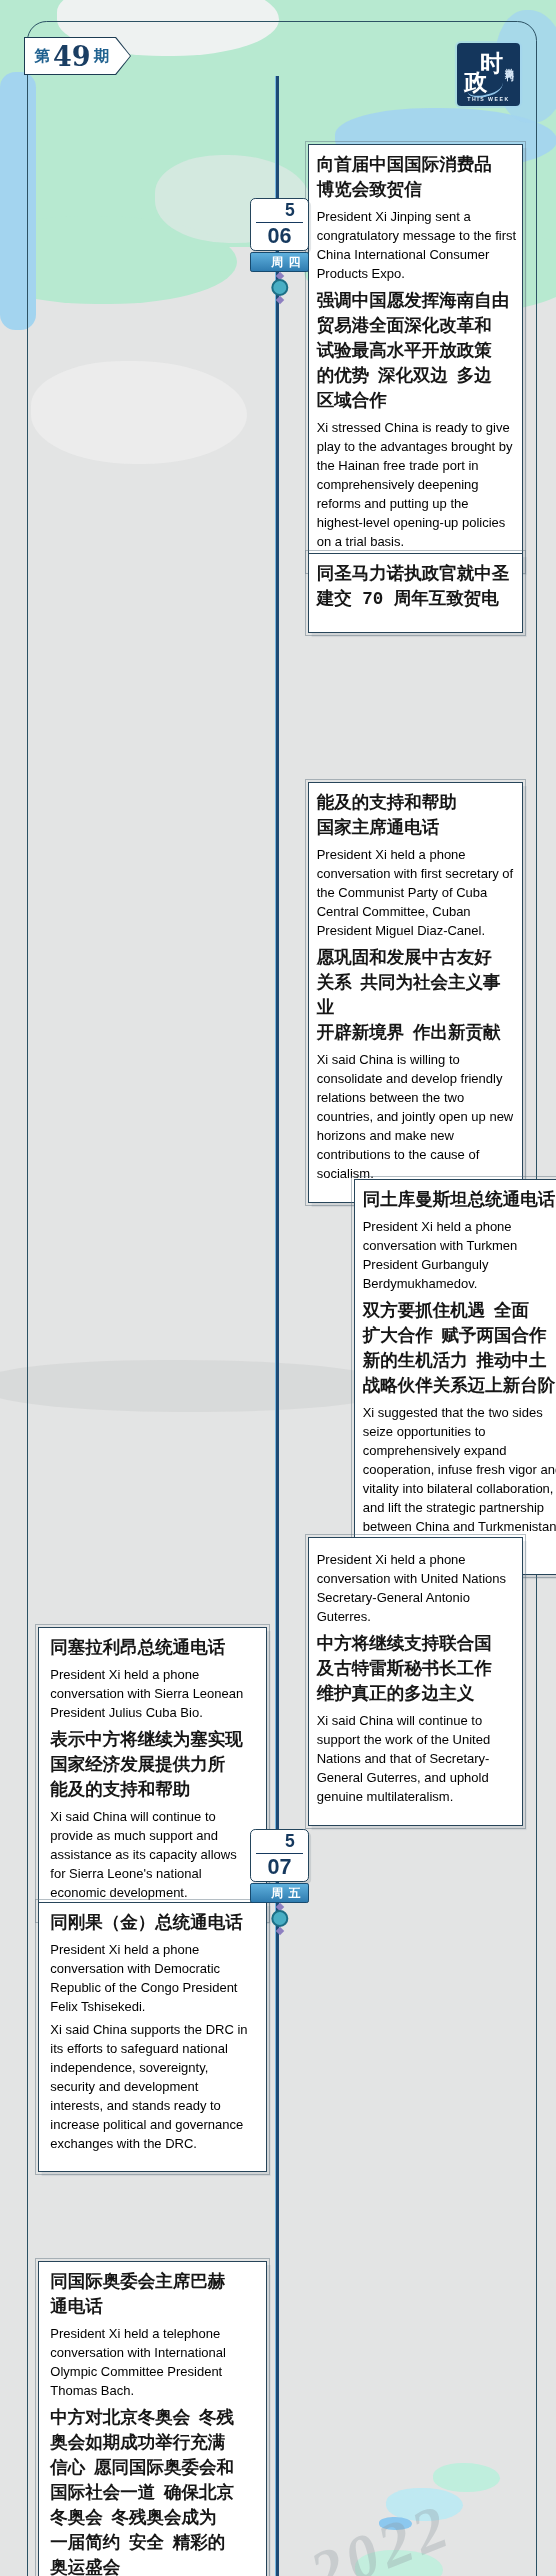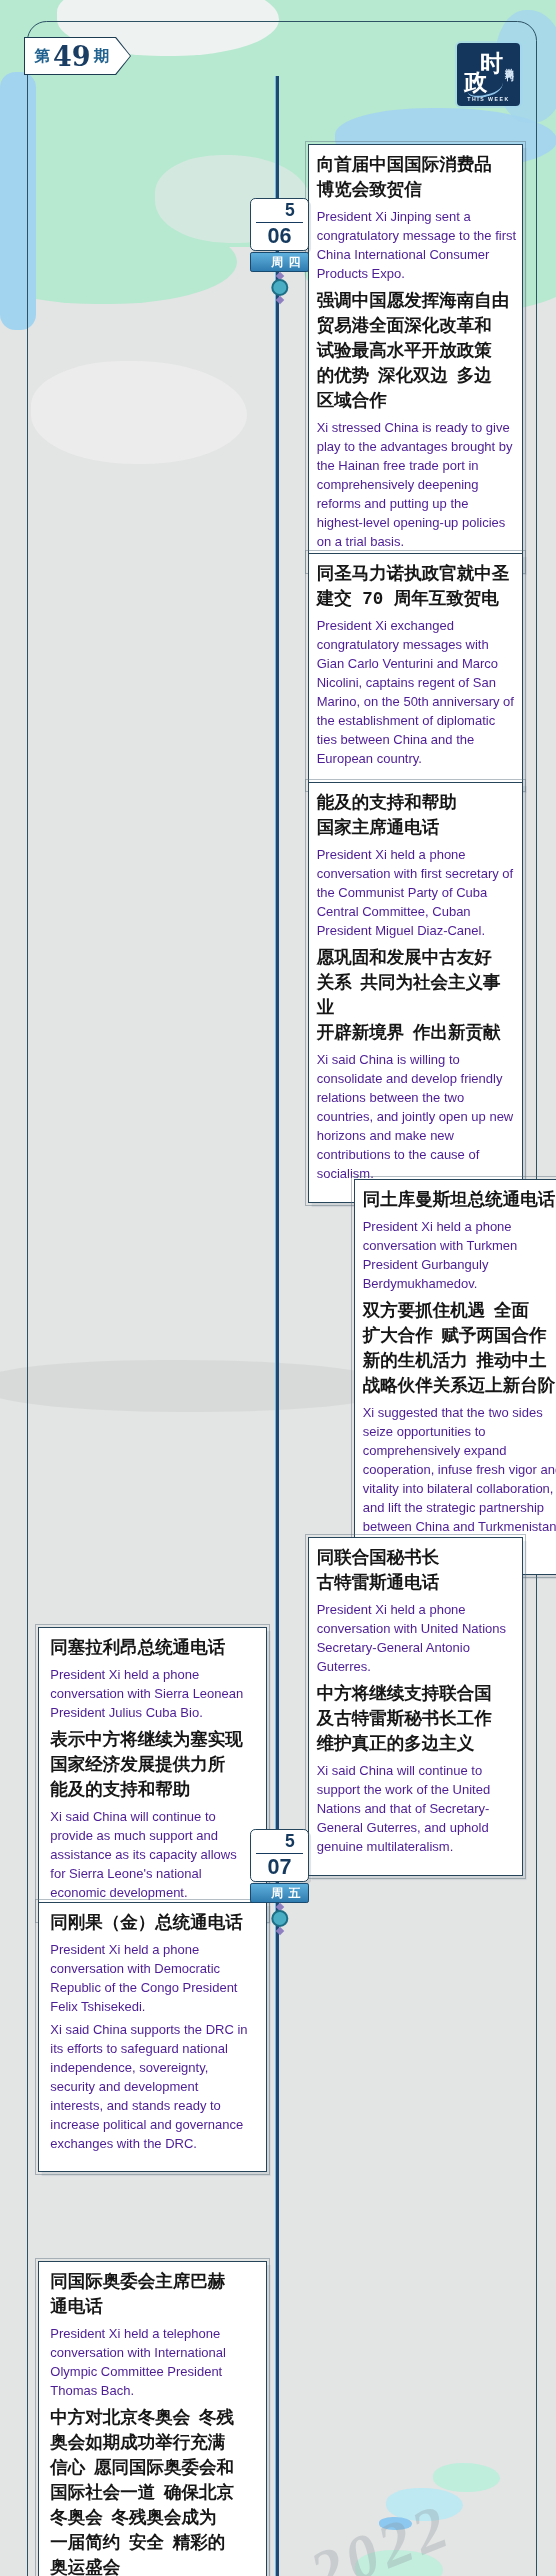--- a/index.html
+++ b/index.html
@@ -59,21 +59,21 @@
 
   
   .card{position:absolute;background:#ffffff;border:0.5px solid #27455a;z-index:3;
         outline:0.5px solid rgba(90,110,125,.45);outline-offset:2.6px;
         box-shadow:3.6px 4.1px 0 rgba(60,80,95,.10);padding:8.2px 5.7px 19.6px 7.7px;}
   .card.right{left:308px;width:200px;}
   .card.left{left:38px;width:204px;padding:8.2px 11.3px 17.5px 11.3px;}
   .cn{font:bold 17.5px "DejaVu Serif","Liberation Serif",serif;color:#161616;
       line-height:25px;white-space:pre-line;margin-top:5.2px;}
   .cn:first-child{margin-top:0;font-family:Liberation Mono, monospace;}
-  .en{font:13px "Liberation Sans",sans-serif;color:#4c1d95;line-height:19px;margin-top:4.1px;}
+  .en{font:13px "Liberation Sans",sans-serif;color:#000000;line-height:19px;margin-top:4.1px;}
 
   
   .wmark{position:absolute;left:309px;top:2514px;z-index:1;transform:rotate(-22deg);
          font:italic bold 62px "Liberation Serif",serif;color:rgba(140,150,156,.30);letter-spacing:5.2px;}
 </style>
 </head>
 <body>
 
 <div class="canvas">
 
@@ -150,21 +150,20 @@
 贸易港全面深化改革和
 试验最高水平开放政策
 的优势 深化双边 多边
 区域合作</div>
     <div class="en">Xi stressed China is ready to give play to the advantages brought by the Hainan free trade port in comprehensively deepening reforms and putting up the highest-level opening-up policies on a trial basis.</div>
   </div>
 
   <div class="card right" style="top:553px;">
     <div class="cn">同圣马力诺执政官就中圣
 建交 70 周年互致贺电</div>
-    <div class="en">President Xi exchanged congratulatory messages with Gian Carlo Venturini and Marco Nicolini, captains regent of San Marino, on the 50th anniversary of the establishment of diplomatic ties between China and the European country.</div>
   </div>
 
   <div class="card right" style="top:782px;">
     <div class="cn">能及的支持和帮助
 国家主席通电话</div>
     <div class="en">President Xi held a phone conversation with first secretary of the Communist Party of Cuba Central Committee, Cuban President Miguel Diaz-Canel.</div>
     <div class="cn">愿巩固和发展中古友好
 关系 共同为社会主义事业
 开辟新境界 作出新贡献</div>
     <div class="en">Xi said China is willing to consolidate and develop friendly relations between the two countries, and jointly open up new horizons and make new contributions to the cause of socialism.</div>
@@ -174,22 +173,20 @@
     <div class="cn">同土库曼斯坦总统通电话</div>
     <div class="en">President Xi held a phone conversation with Turkmen President Gurbanguly Berdymukhamedov.</div>
     <div class="cn">双方要抓住机遇 全面
 扩大合作 赋予两国合作
 新的生机活力 推动中土
 战略伙伴关系迈上新台阶</div>
     <div class="en">Xi suggested that the two sides seize opportunities to comprehensively expand cooperation, infuse fresh vigor and vitality into bilateral collaboration, and lift the strategic partnership between China and Turkmenistan to new levels.</div>
   </div>
 
   <div class="card right" style="top:1537px;">
-    <div class="cn">同联合国秘书长
-古特雷斯通电话</div>
     <div class="en">President Xi held a phone conversation with United Nations Secretary-General Antonio Guterres.</div>
     <div class="cn">中方将继续支持联合国
 及古特雷斯秘书长工作
 维护真正的多边主义</div>
     <div class="en">Xi said China will continue to support the work of the United Nations and that of Secretary-General Guterres, and uphold genuine multilateralism.</div>
   </div>
 
   <div class="card left" style="top:1627px;">
     <div class="cn">同塞拉利昂总统通电话</div>
     <div class="en">President Xi held a phone conversation with Sierra Leonean President Julius Cuba Bio.</div>

